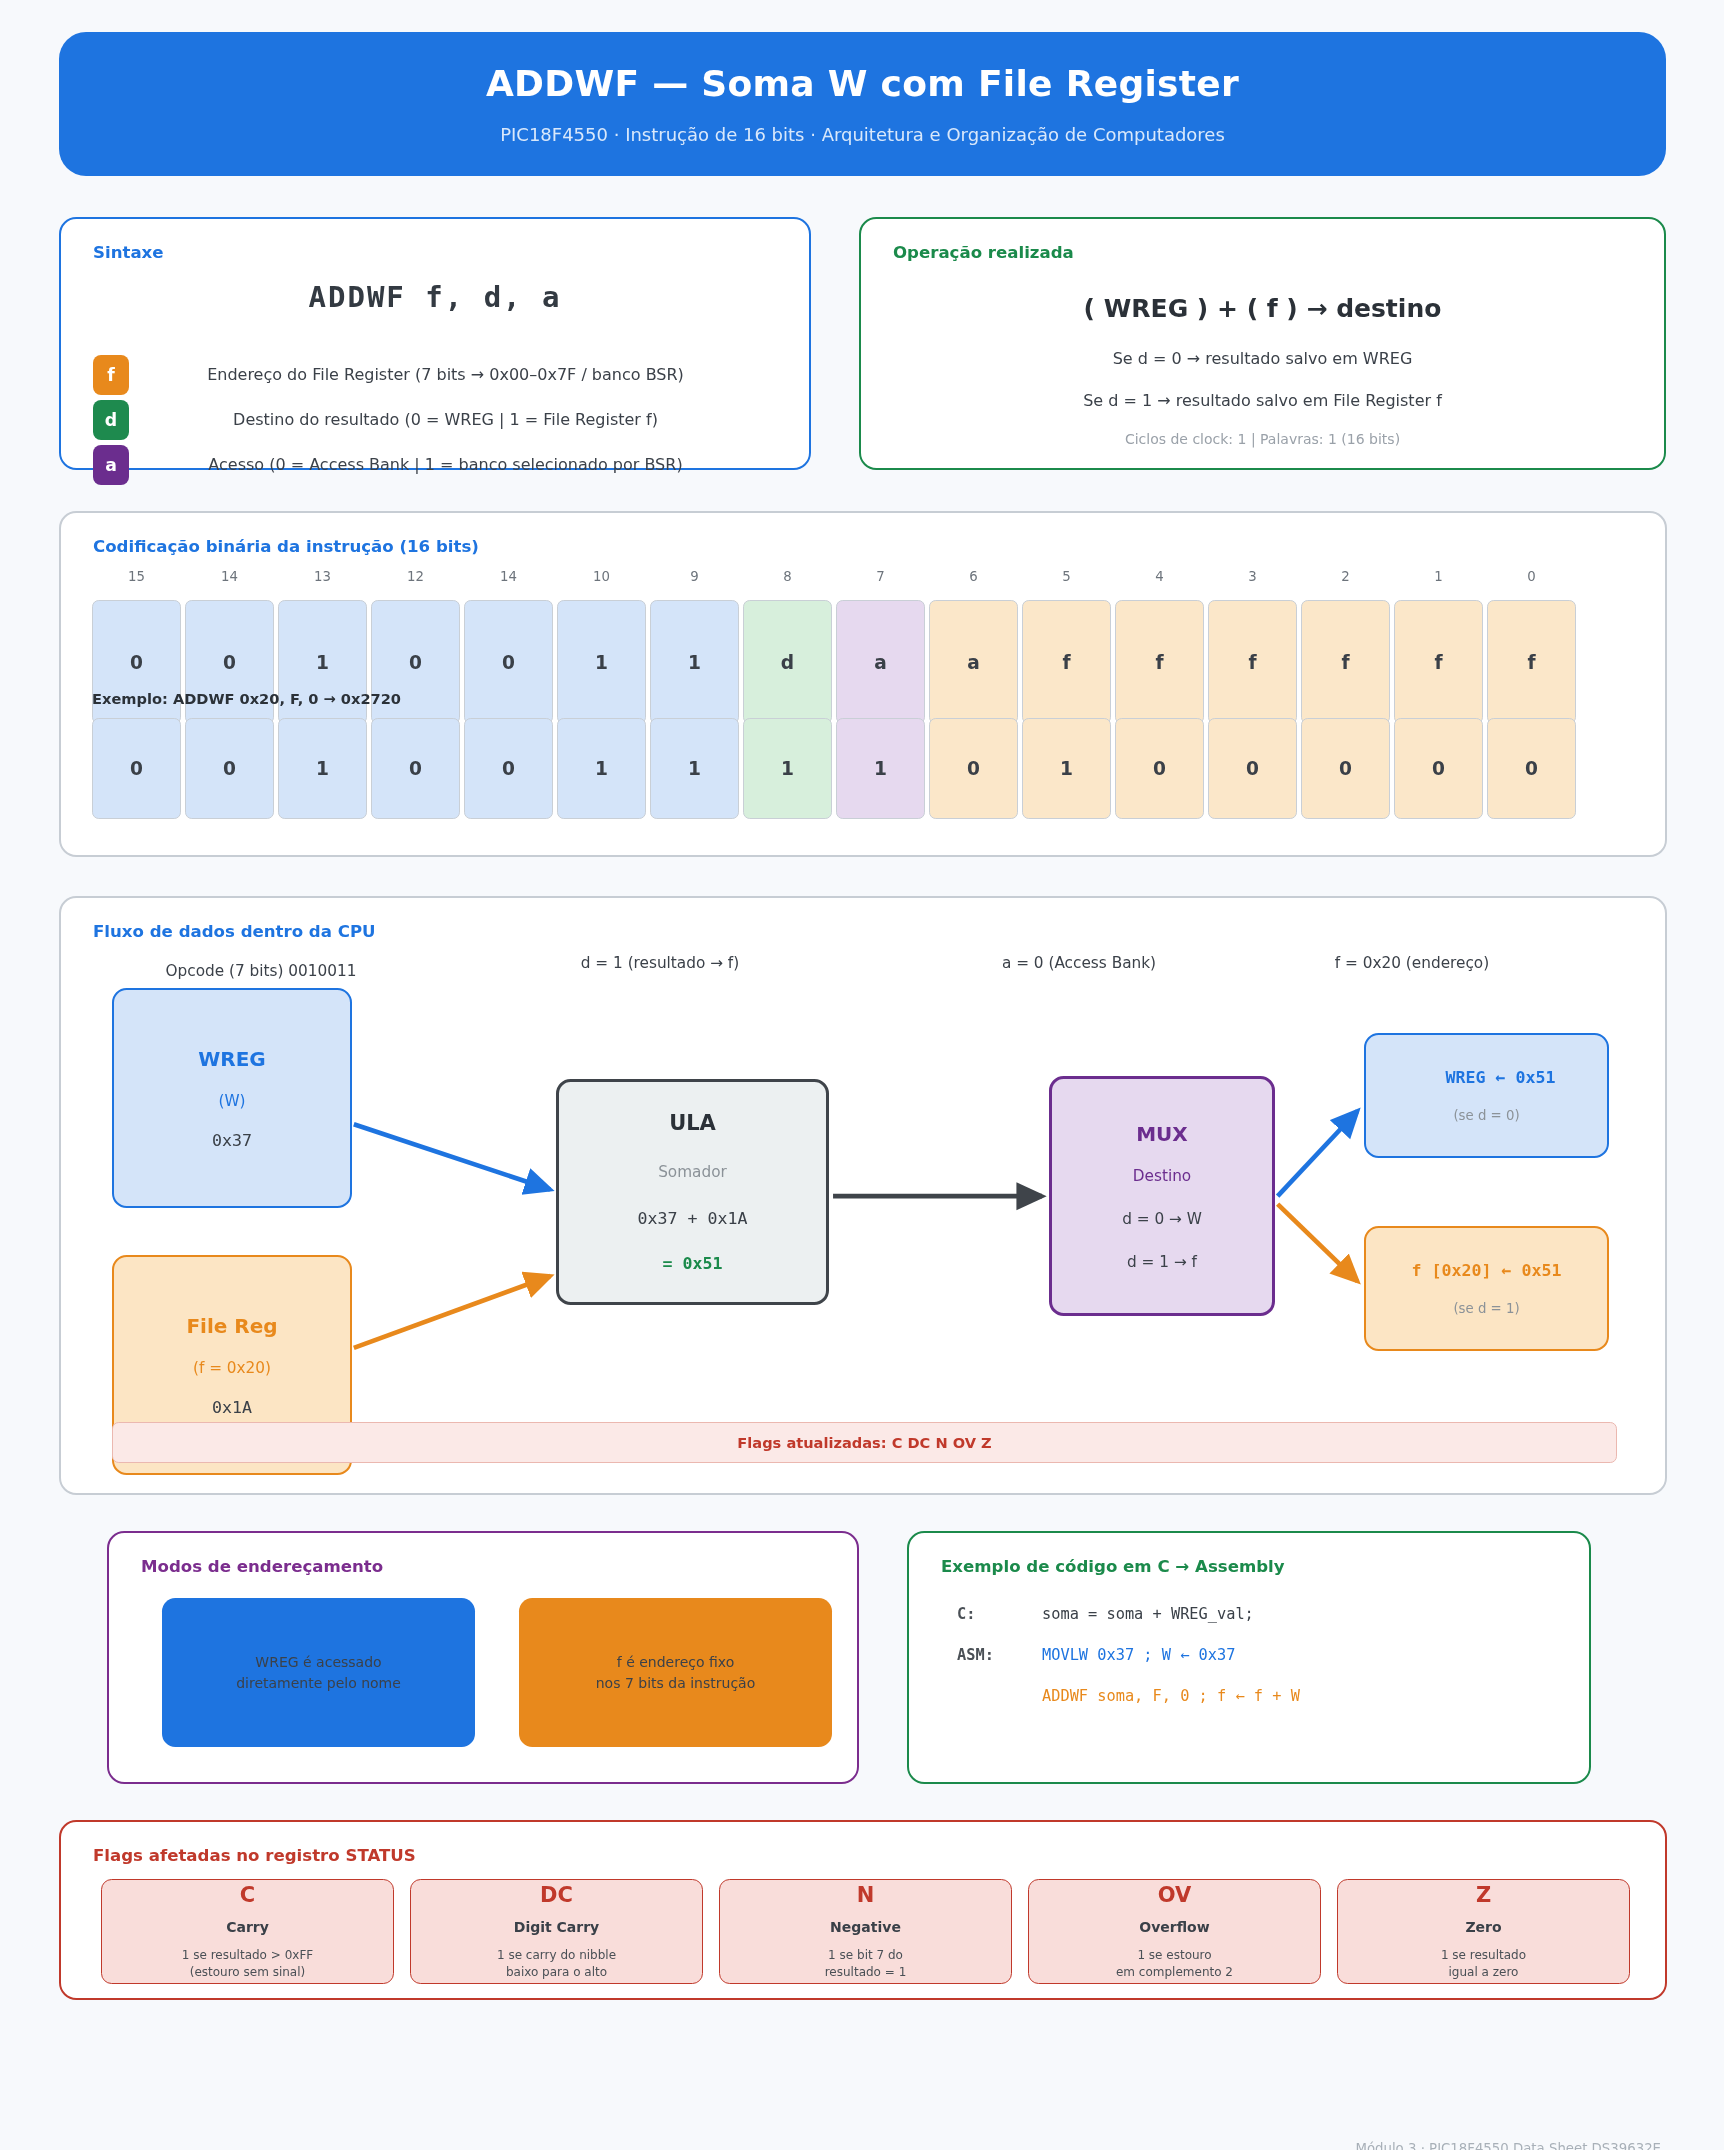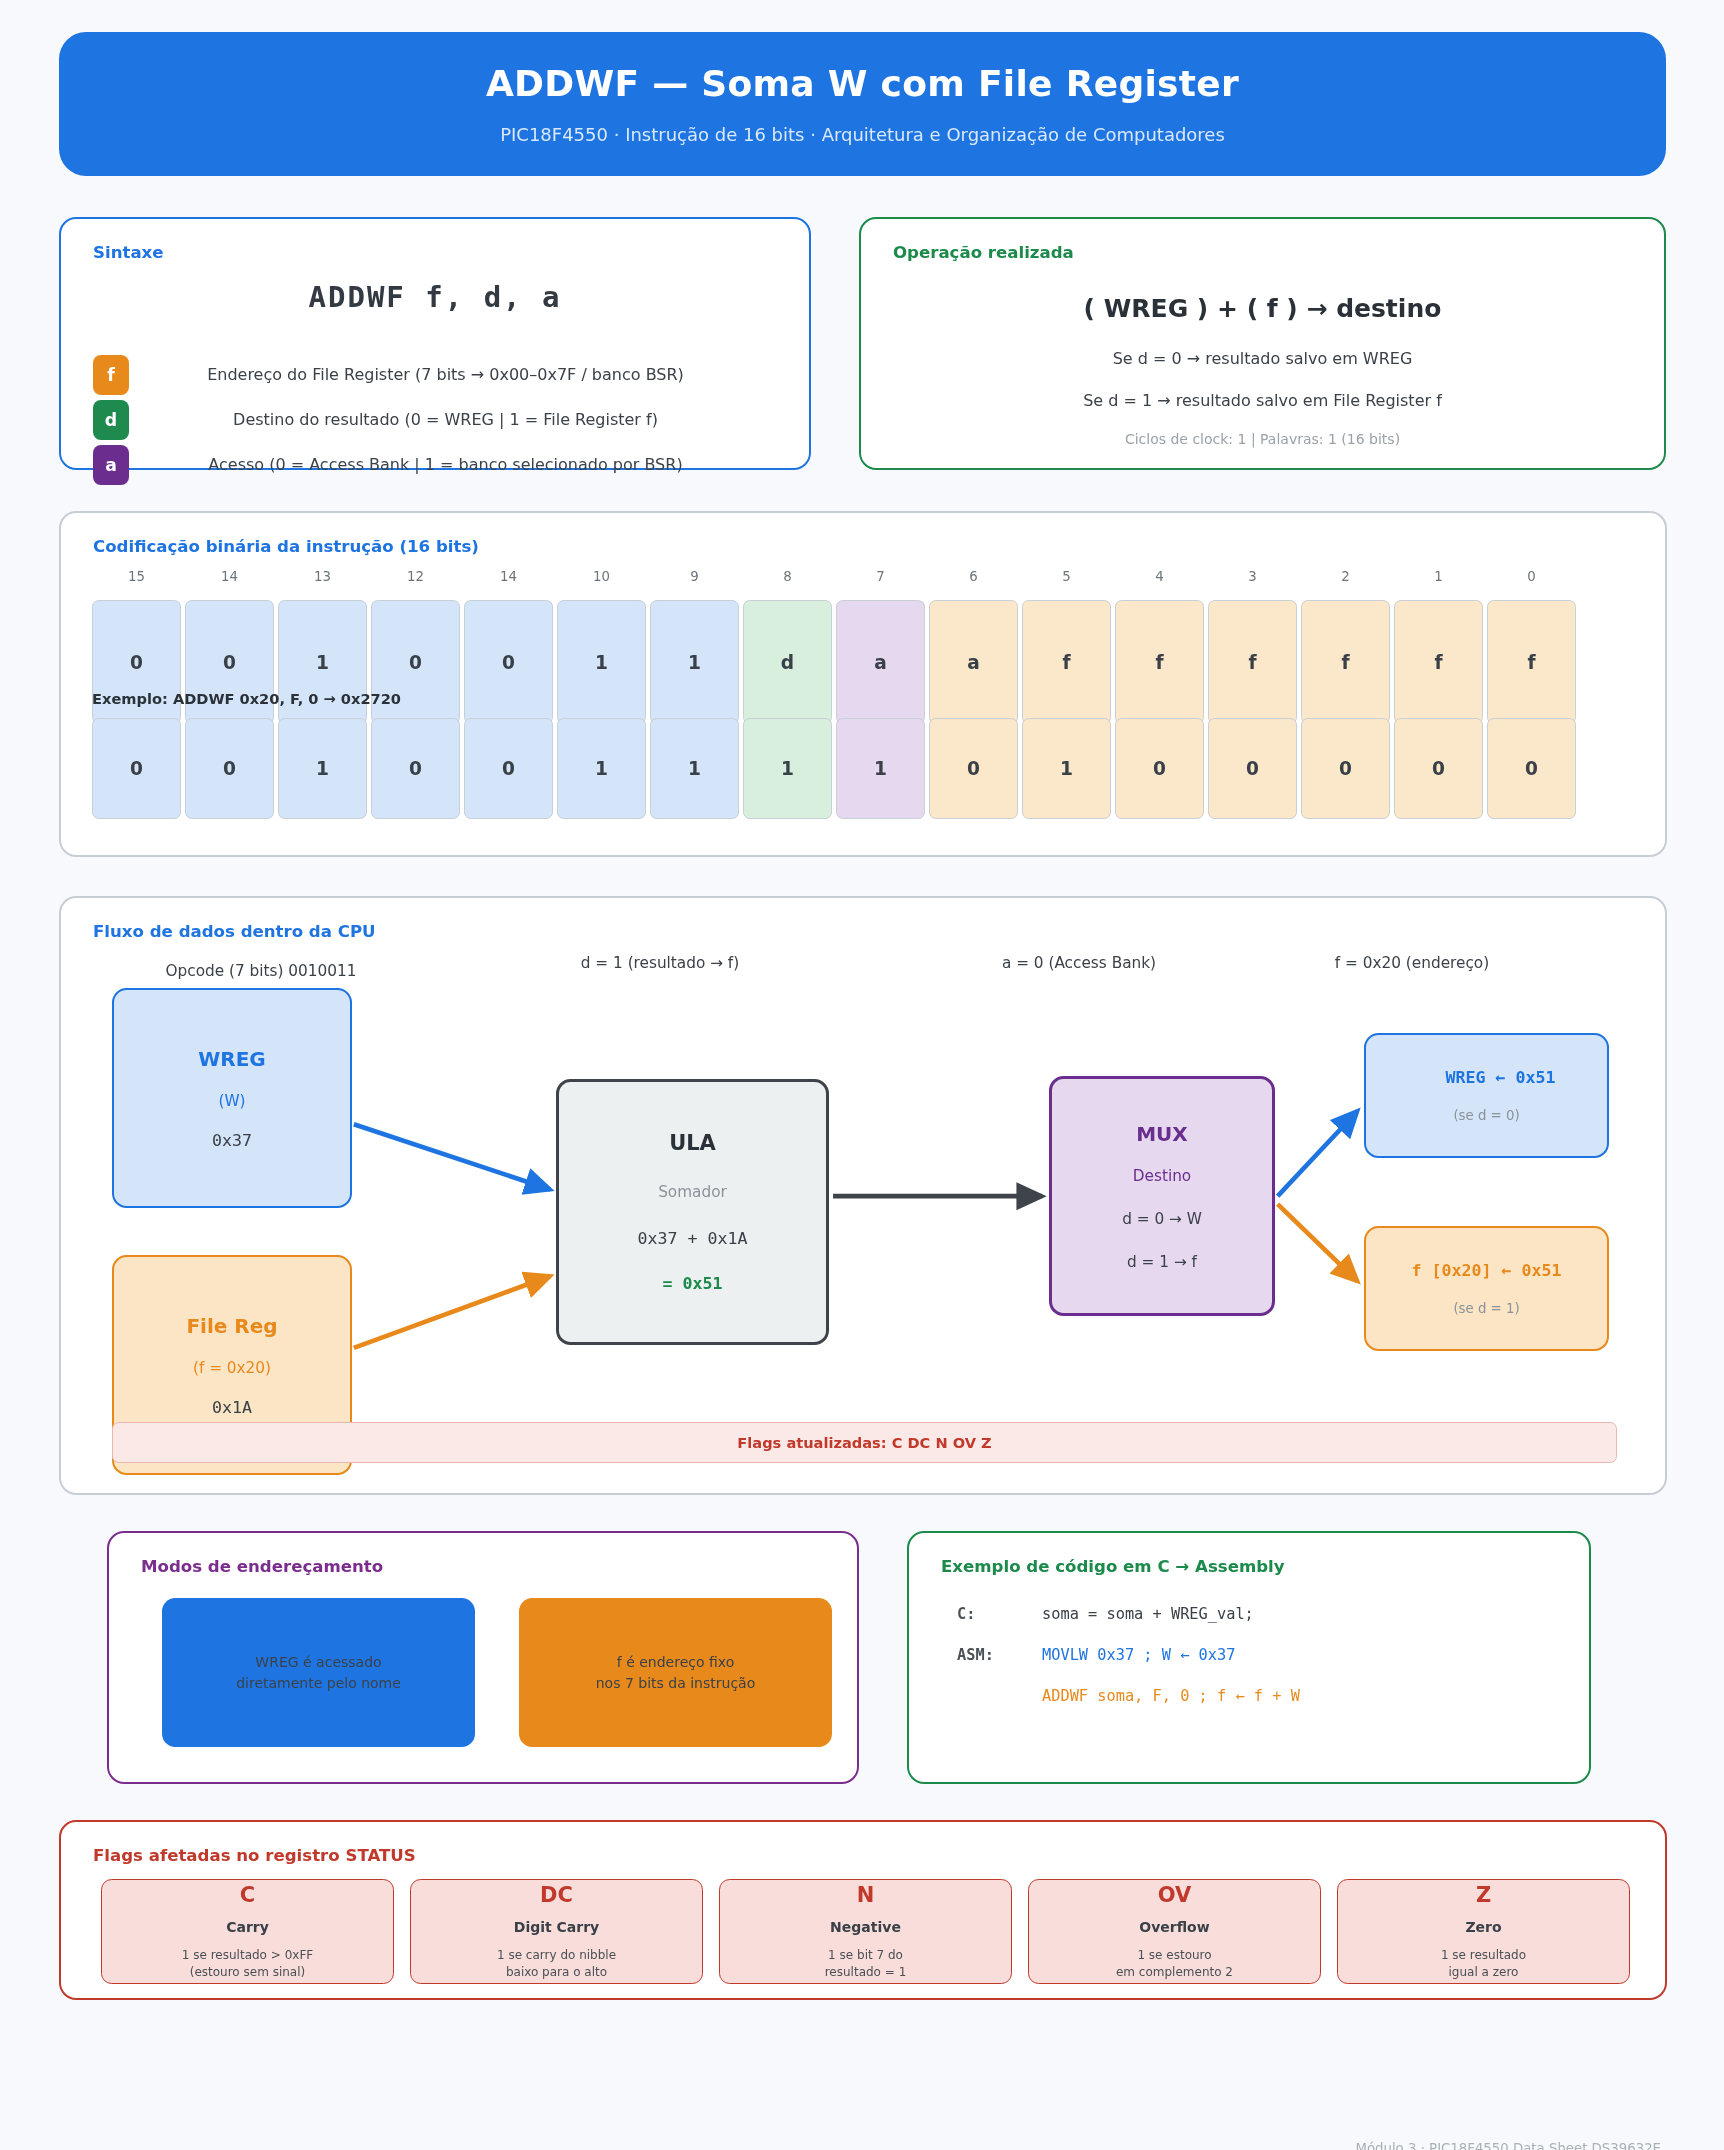--- a/index.html
+++ b/index.html
@@ -140,21 +140,21 @@
                 font-family: "DejaVu Sans Mono", "Liberation Mono", monospace; }
 
   .n-wreg { left: 51px; top: 90px; width: 240px; height: 220px;
             background:#D4E4F9; border: 2.7px solid #1E74E0; }
   .n-wreg .node-title { color:#1E74E0; } .n-wreg .node-sub { color:#1E74E0; }
 
   .n-filereg { left: 51px; top: 357px; width: 240px; height: 220px;
             background:#FCE5C4; border: 2.7px solid #E8891C; }
   .n-filereg .node-title { color:#E8891C; } .n-filereg .node-sub { color:#E8891C; }
 
-  .n-ula { left: 495px; top: 181px; width: 273px; height: 266px;
+  .n-ula { left: 495px; top: 181px; width: 273px; height: 226px;
             background:#ECF0F1; border: 3.3px solid #3f444a; gap: 7px; }
   .n-ula .node-title { color:#2b3138; font-size: 21px; }
   .n-ula .node-sub { color:#8b9298; }
   .n-ula .eq { font-size: 16.6px; margin-top: 18.6px; color:#1B8A4B; font-weight:bold;
                font-family:"DejaVu Sans Mono","Liberation Mono",monospace; }
 
   .n-mux { left: 988px; top: 178px; width: 226px; height: 240px;
             background:#E6D9EF; border: 3.3px solid #6B2D8E; }
   .n-mux .node-title { color:#6B2D8E; font-size: 20px; }
   .n-mux .node-sub { color:#6B2D8E; }

